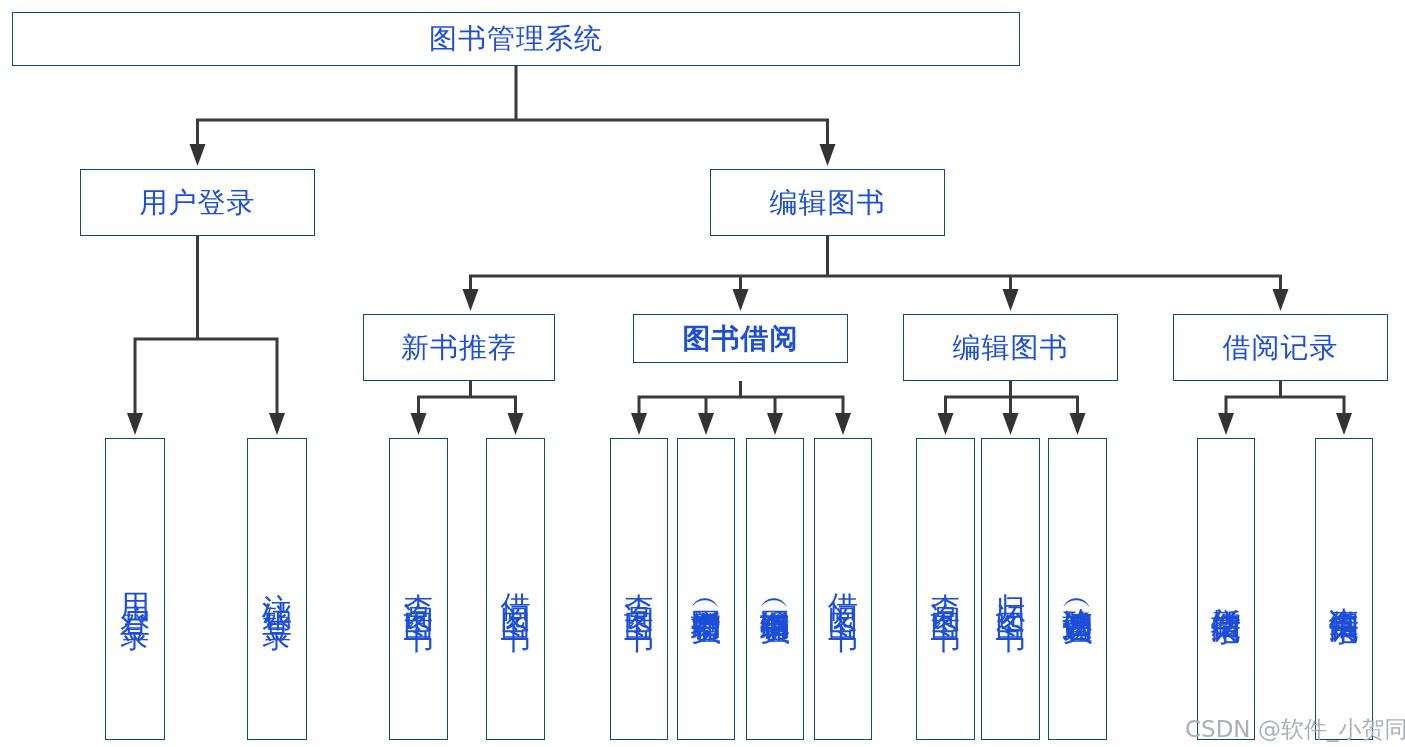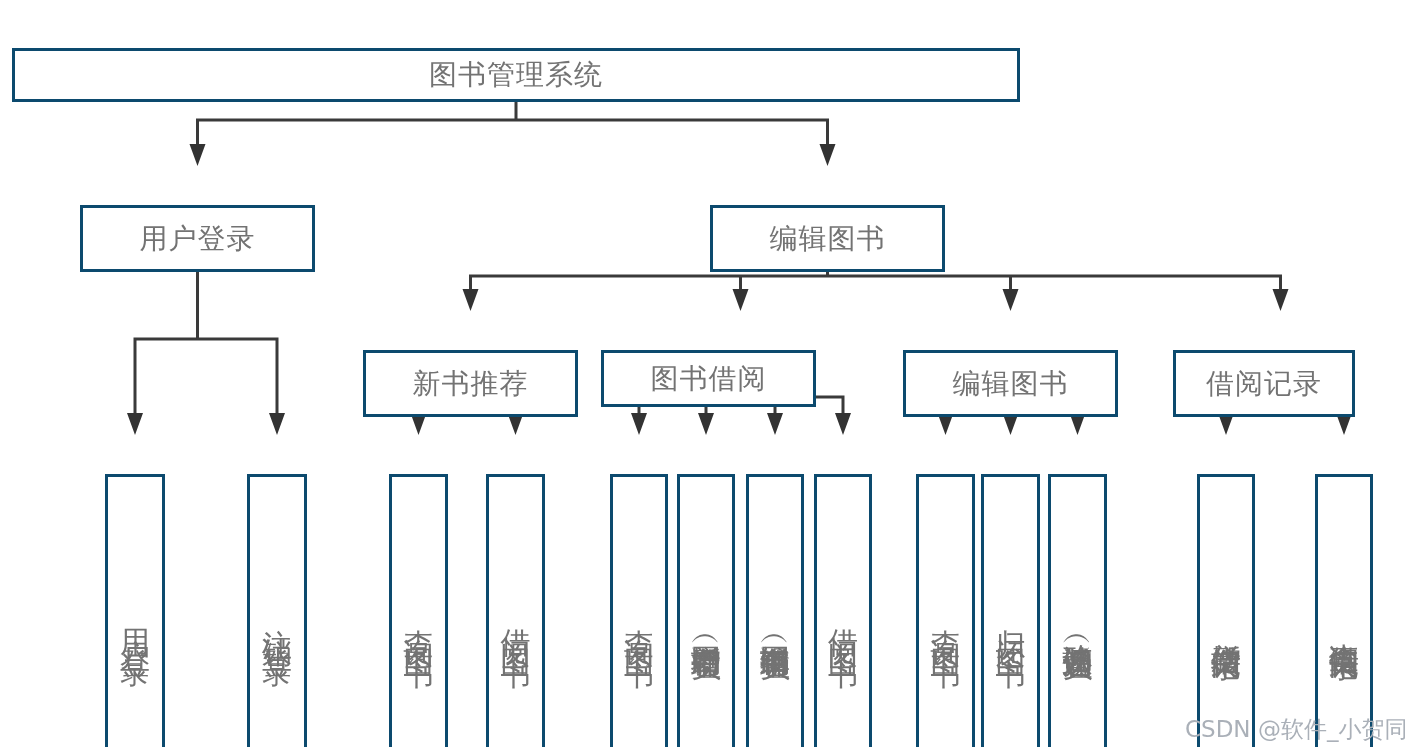--- a/index.html
+++ b/index.html
@@ -7,48 +7,47 @@
     position:relative;
     width:1405px;height:747px;
     background:#ffffff;
     font-family:"DejaVu Sans","Liberation Sans",sans-serif;
     overflow:hidden;
   }
   .connectors{position:absolute;left:0;top:0;width:1405px;height:747px;}
   .box{
     position:absolute;
     box-sizing:border-box;
-    border:3px solid #0c4a6e;
+    border:1px solid #0c4a6e;
     background:#ffffff;
     display:flex;
     align-items:center;
     justify-content:center;
-    color:#737373;
-    margin-top:36px;
+    color:#1d4ed8;
   }
   .h-box{font-size:28px;letter-spacing:1px;line-height:1;}
   .v-box{
     top:438px;height:302px;
     writing-mode:vertical-rl;
     text-orientation:mixed;
     font-size:30px;
     line-height:1;
     letter-spacing:10px;
   }
   .v-box.ls-sm{letter-spacing:2px;}
   .v-box.ls-xs{letter-spacing:1px;}
 
   
   #n-root{left:12px;top:12px;width:1008px;height:54px;}
   #n-b0{left:80px;top:169px;width:235px;height:67px;}
   #n-b1{left:710px;top:169px;width:235px;height:67px;}
-  #n-s0{left:363px;top:314px;width:215px;height:67px;}
-  #n-s1{left:601px;top:314px;width:215px;height:57px;}
+  #n-s0{left:363px;top:314px;width:192px;height:67px;}
+  #n-s1{left:633px;top:314px;width:215px;height:49px;font-weight:bold;}
   #n-s2{left:903px;top:314px;width:215px;height:67px;}
-  #n-s3{left:1173px;top:314px;width:182px;height:67px;}
+  #n-s3{left:1173px;top:314px;width:215px;height:67px;}
   #l-0{left:105px;width:60px;}
   #l-1{left:247px;width:60px;}
   #l-2{left:389px;width:59px;}
   #l-3{left:486px;width:59px;}
   #l-4{left:610px;width:58px;}
   #l-5{left:677px;width:58px;}
   #l-6{left:746px;width:58px;}
   #l-7{left:814px;width:58px;}
   #l-8{left:916px;width:59px;}
   #l-9{left:981px;width:59px;}

